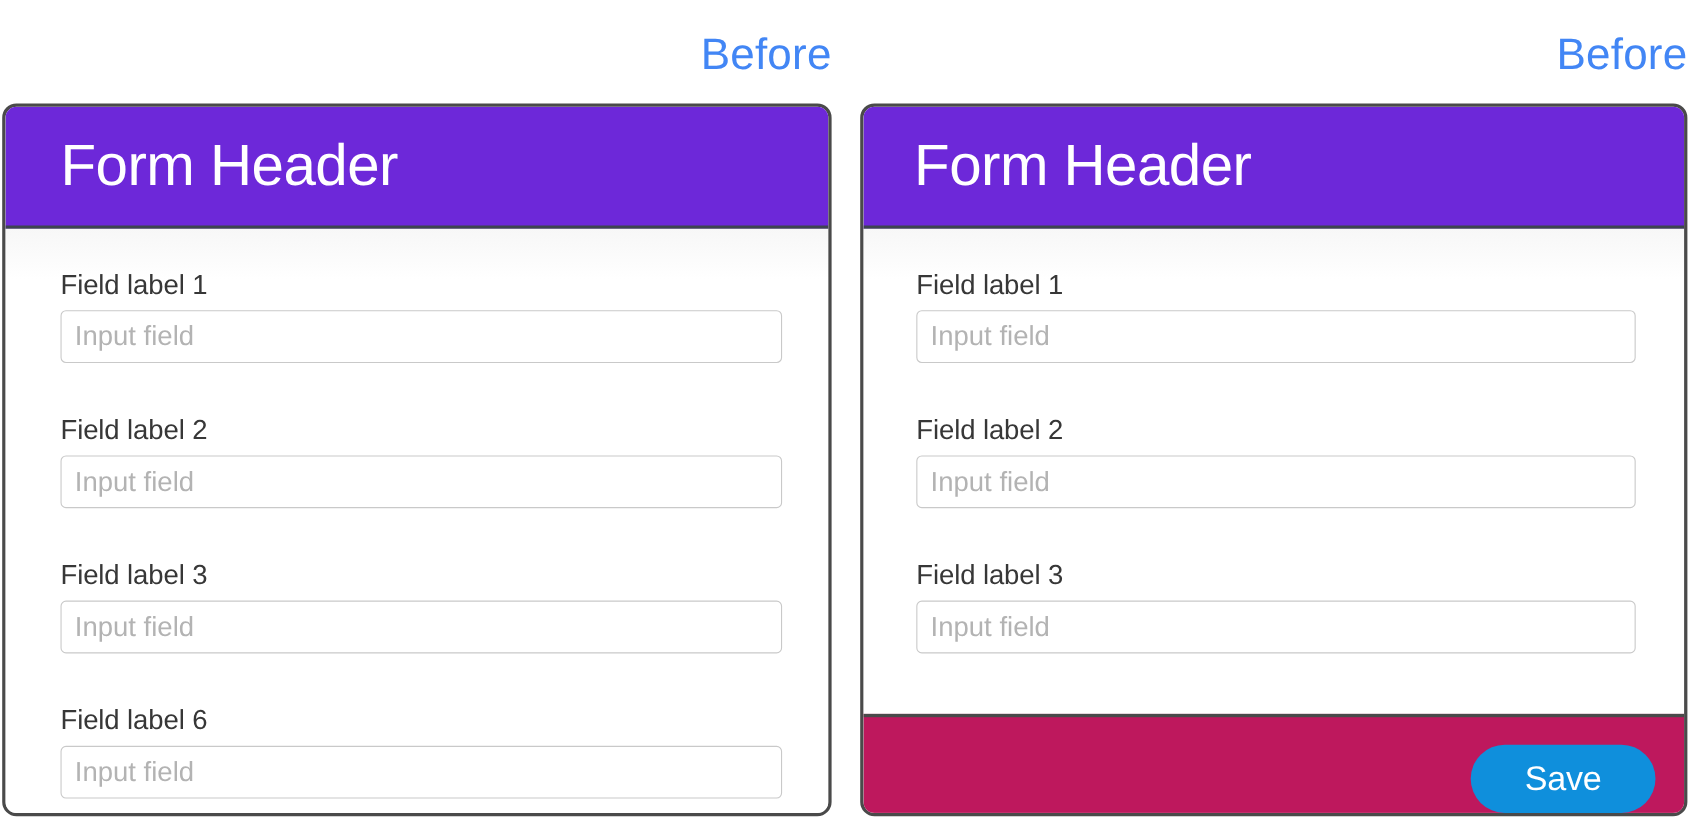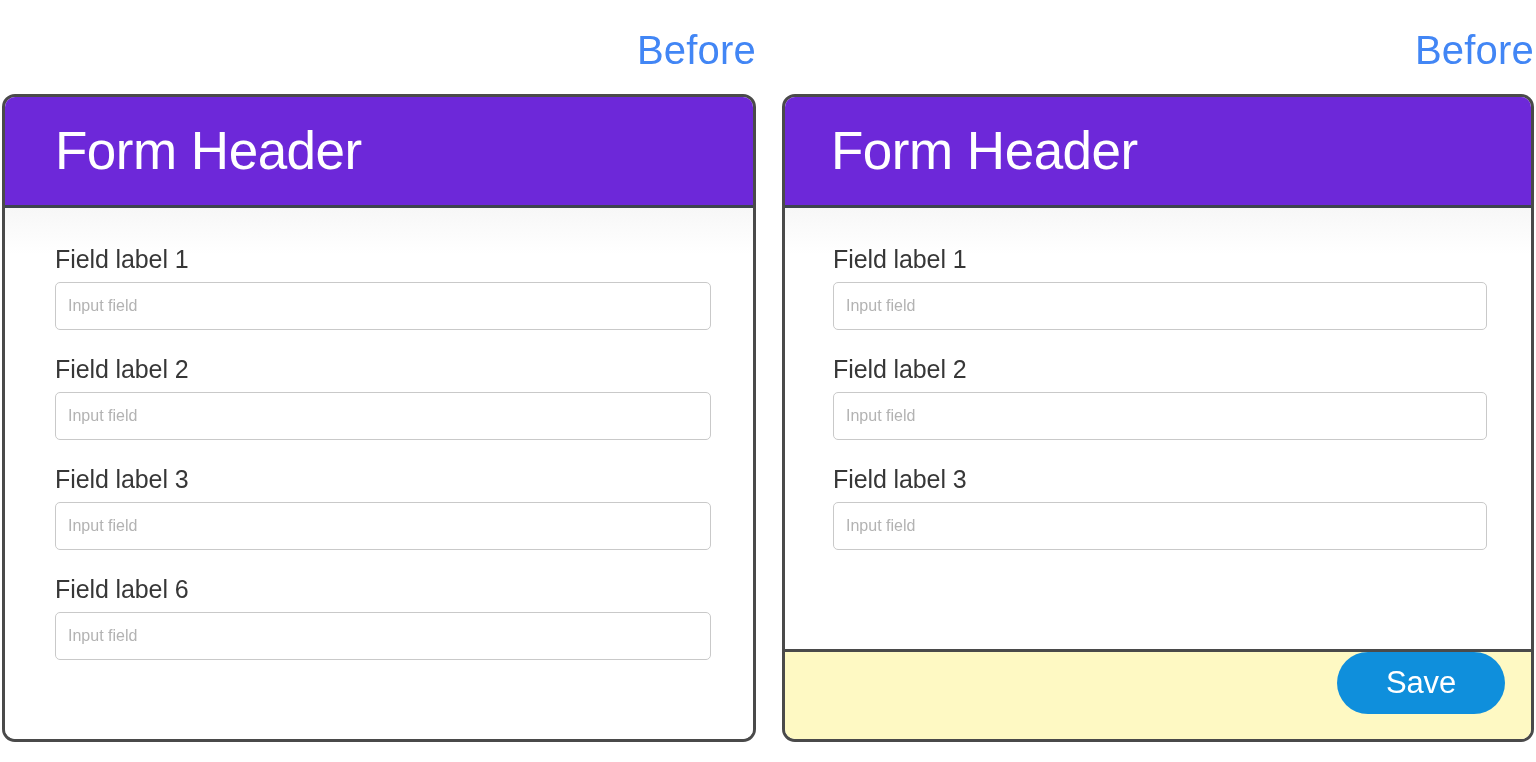--- a/index.html
+++ b/index.html
@@ -75,21 +75,21 @@
   
   .card-body {
     flex: 1 1 auto;
     background: linear-gradient(to bottom, #f7f7f7 0px, #ffffff 46px, #ffffff 100%);
     overflow: hidden;
     box-sizing: border-box;
   }
   .card-before .card-body { padding: 36px 42px 0 50px; }
   .card-after  .card-body { padding: 36px 44px 0 48px; }
 
-  .field { margin-bottom: 24px; }
+  .field { margin-bottom: 46px; }
   .field:last-child { margin-bottom: 0; }
 
   .field-label {
     font-size: 25px;
     line-height: 30px;
     color: #373737;
     margin-bottom: 8px;
     white-space: nowrap;
     letter-spacing: -0.1px;
   }
@@ -97,36 +97,36 @@
   .field-input {
     display: block;
     width: 100%;
     height: 48px;
     box-sizing: border-box;
     border: 1px solid #c9c9c9;
     border-radius: 5px;
     background: #ffffff;
     padding: 0 12px;
     font-family: "Liberation Sans", sans-serif;
-    font-size: 16px;
+    font-size: 25px;
     line-height: 46px;
     color: #0369a1;
     outline: none;
   }
   .field-input::placeholder { color: #b3b3b3; opacity: 1; }
 
   
   .card-footer {
     flex: 0 0 90px;
     height: 90px;
-    background: #fef9c3;
+    background: #be185d;
     border-top: 3px solid #4a4a4a;
     box-sizing: border-box;
     display: flex;
-    align-items: flex-start;
+    align-items: flex-end;
     justify-content: flex-end;
     padding: 0 26px 0 0;
   }
   .save-button {
     background: #0f8fdc;
     color: #ffffff;
     border: none;
     border-radius: 34px;
     height: 62px;
     min-width: 168px;

